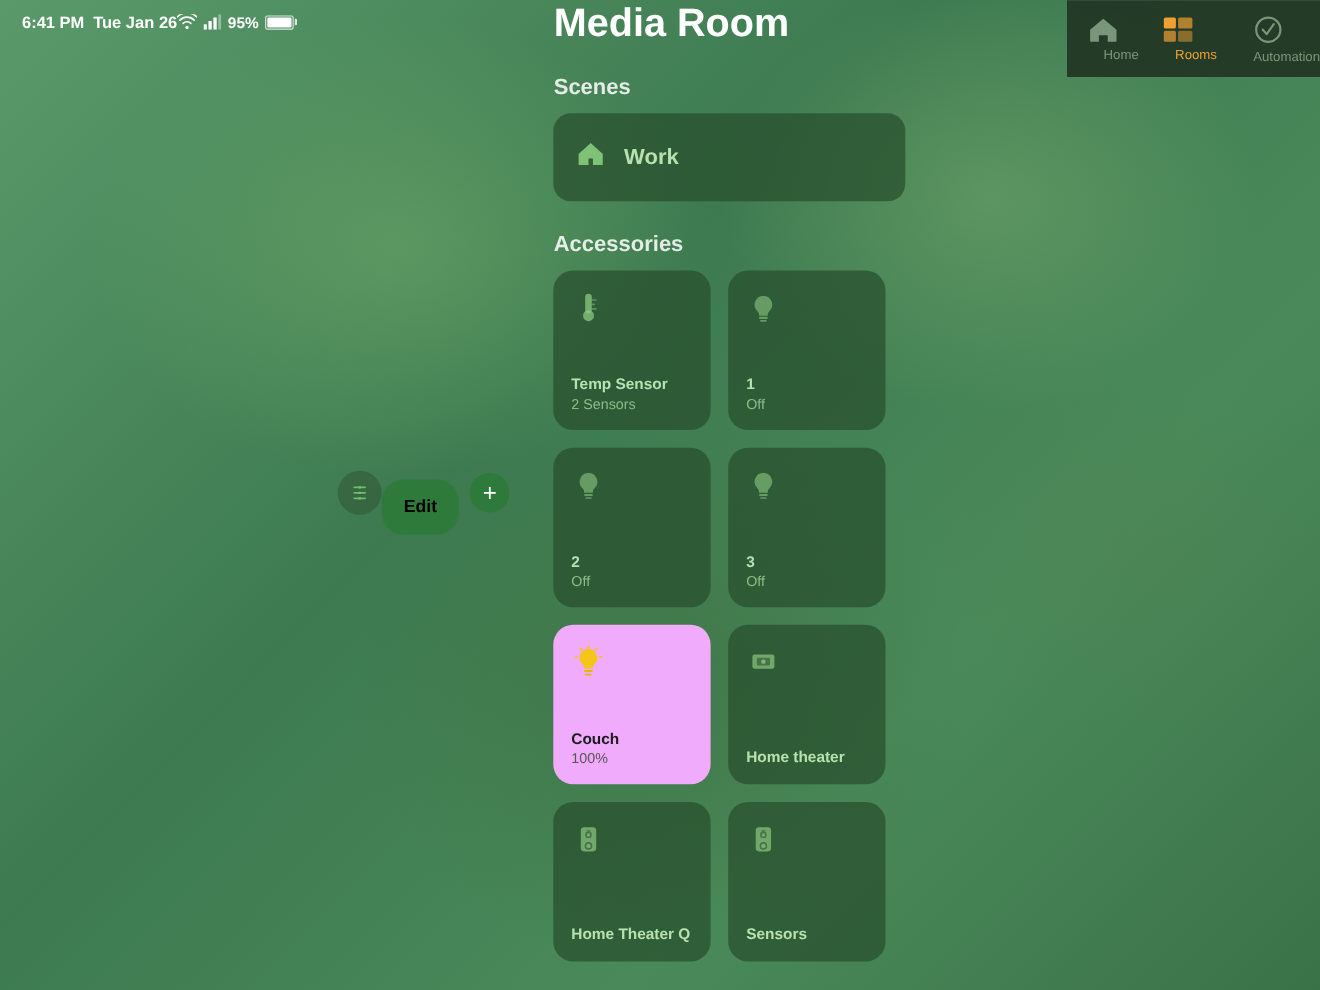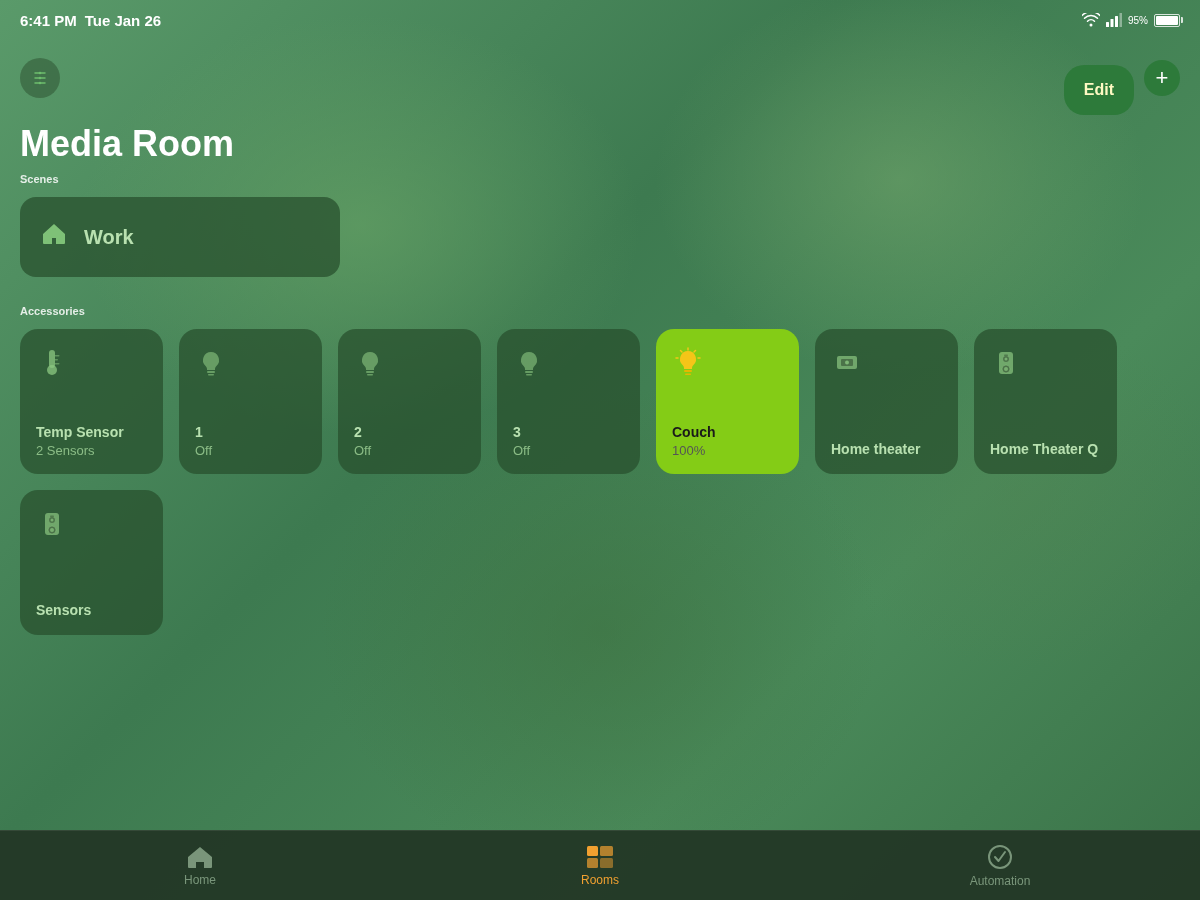--- a/index.html
+++ b/index.html
@@ -24,21 +24,21 @@
         radial-gradient(ellipse 400px 350px at 50% 70%, rgba(60,110,60,0.5) 0%, transparent 70%),
         linear-gradient(135deg, #5a9a6a 0%, #3d7a50 40%, #4a8a5a 70%, #3a7248 100%);
       z-index: 0;
     }
 
     .content {
       position: relative;
       z-index: 1;
       height: 100%;
       display: flex;
-      flex-direction: column;
+      flex-direction: row;
     }
 
     
     .status-bar {
       display: flex;
       justify-content: space-between;
       align-items: center;
       padding: 8px 20px 4px 20px;
       height: 36px;
     }
@@ -50,22 +50,22 @@
     }
 
     .status-right {
       display: flex;
       align-items: center;
       gap: 6px;
     }
 
     .battery-text {
       color: #fff;
-      font-size: 10px;
-      font-weight: 400;
+      font-size: 14px;
+      font-weight: 700;
     }
 
     .battery-icon {
       width: 26px;
       height: 13px;
       border: 1.5px solid rgba(255,255,255,0.8);
       border-radius: 2px;
       position: relative;
       display: inline-block;
     }
@@ -121,21 +121,21 @@
       display: flex;
       gap: 10px;
       align-items: center;
     }
 
     .edit-btn {
       background: #2d7a3a;
       border: none;
       border-radius: 20px;
       padding: 16px 20px;
-      color: #fef9c3;
+      color: #000000;
       font-size: 16px;
       font-weight: 600;
       cursor: pointer;
       margin-top: 25px;
     }
 
     .add-btn {
       width: 36px;
       height: 36px;
       border-radius: 50%;
@@ -154,25 +154,25 @@
     .main {
       flex: 1;
       padding: 0 20px;
       overflow: hidden;
     }
 
     .page-title {
       font-size: 36px;
       font-weight: 700;
       color: #fff;
-      margin-bottom: 8px;
+      margin-bottom: 26px;
     }
 
     .section-label {
-      font-size: 11px;
+      font-size: 20px;
       font-weight: 600;
       color: rgba(255,255,255,0.85);
       margin-bottom: 12px;
     }
 
     
     .scenes-section {
       margin-bottom: 28px;
     }
 
@@ -217,21 +217,21 @@
       border-radius: 18px;
       display: flex;
       flex-direction: column;
       justify-content: space-between;
       padding: 18px 16px 16px 16px;
       cursor: pointer;
       position: relative;
     }
 
     .accessory-tile.active {
-      background: #84cc16;
+      background: #f0abfc;
     }
 
     .accessory-tile .tile-icon {
       font-size: 30px;
       color: rgba(140,200,130,0.85);
       line-height: 1;
     }
 
     .accessory-tile.active .tile-icon {
       color: #f5c518;
@@ -283,20 +283,21 @@
       flex-direction: column;
       align-items: center;
       gap: 4px;
       cursor: pointer;
       flex: 1;
     }
 
     .tab-label {
       font-size: 12px;
       color: rgba(150,180,150,0.75);
+      margin-left: 33px;
     }
 
     .tab-label.active {
       color: #f0a030;
     }
   </style>
 </head>
 <body>
 
 <div class="bg"></div>

